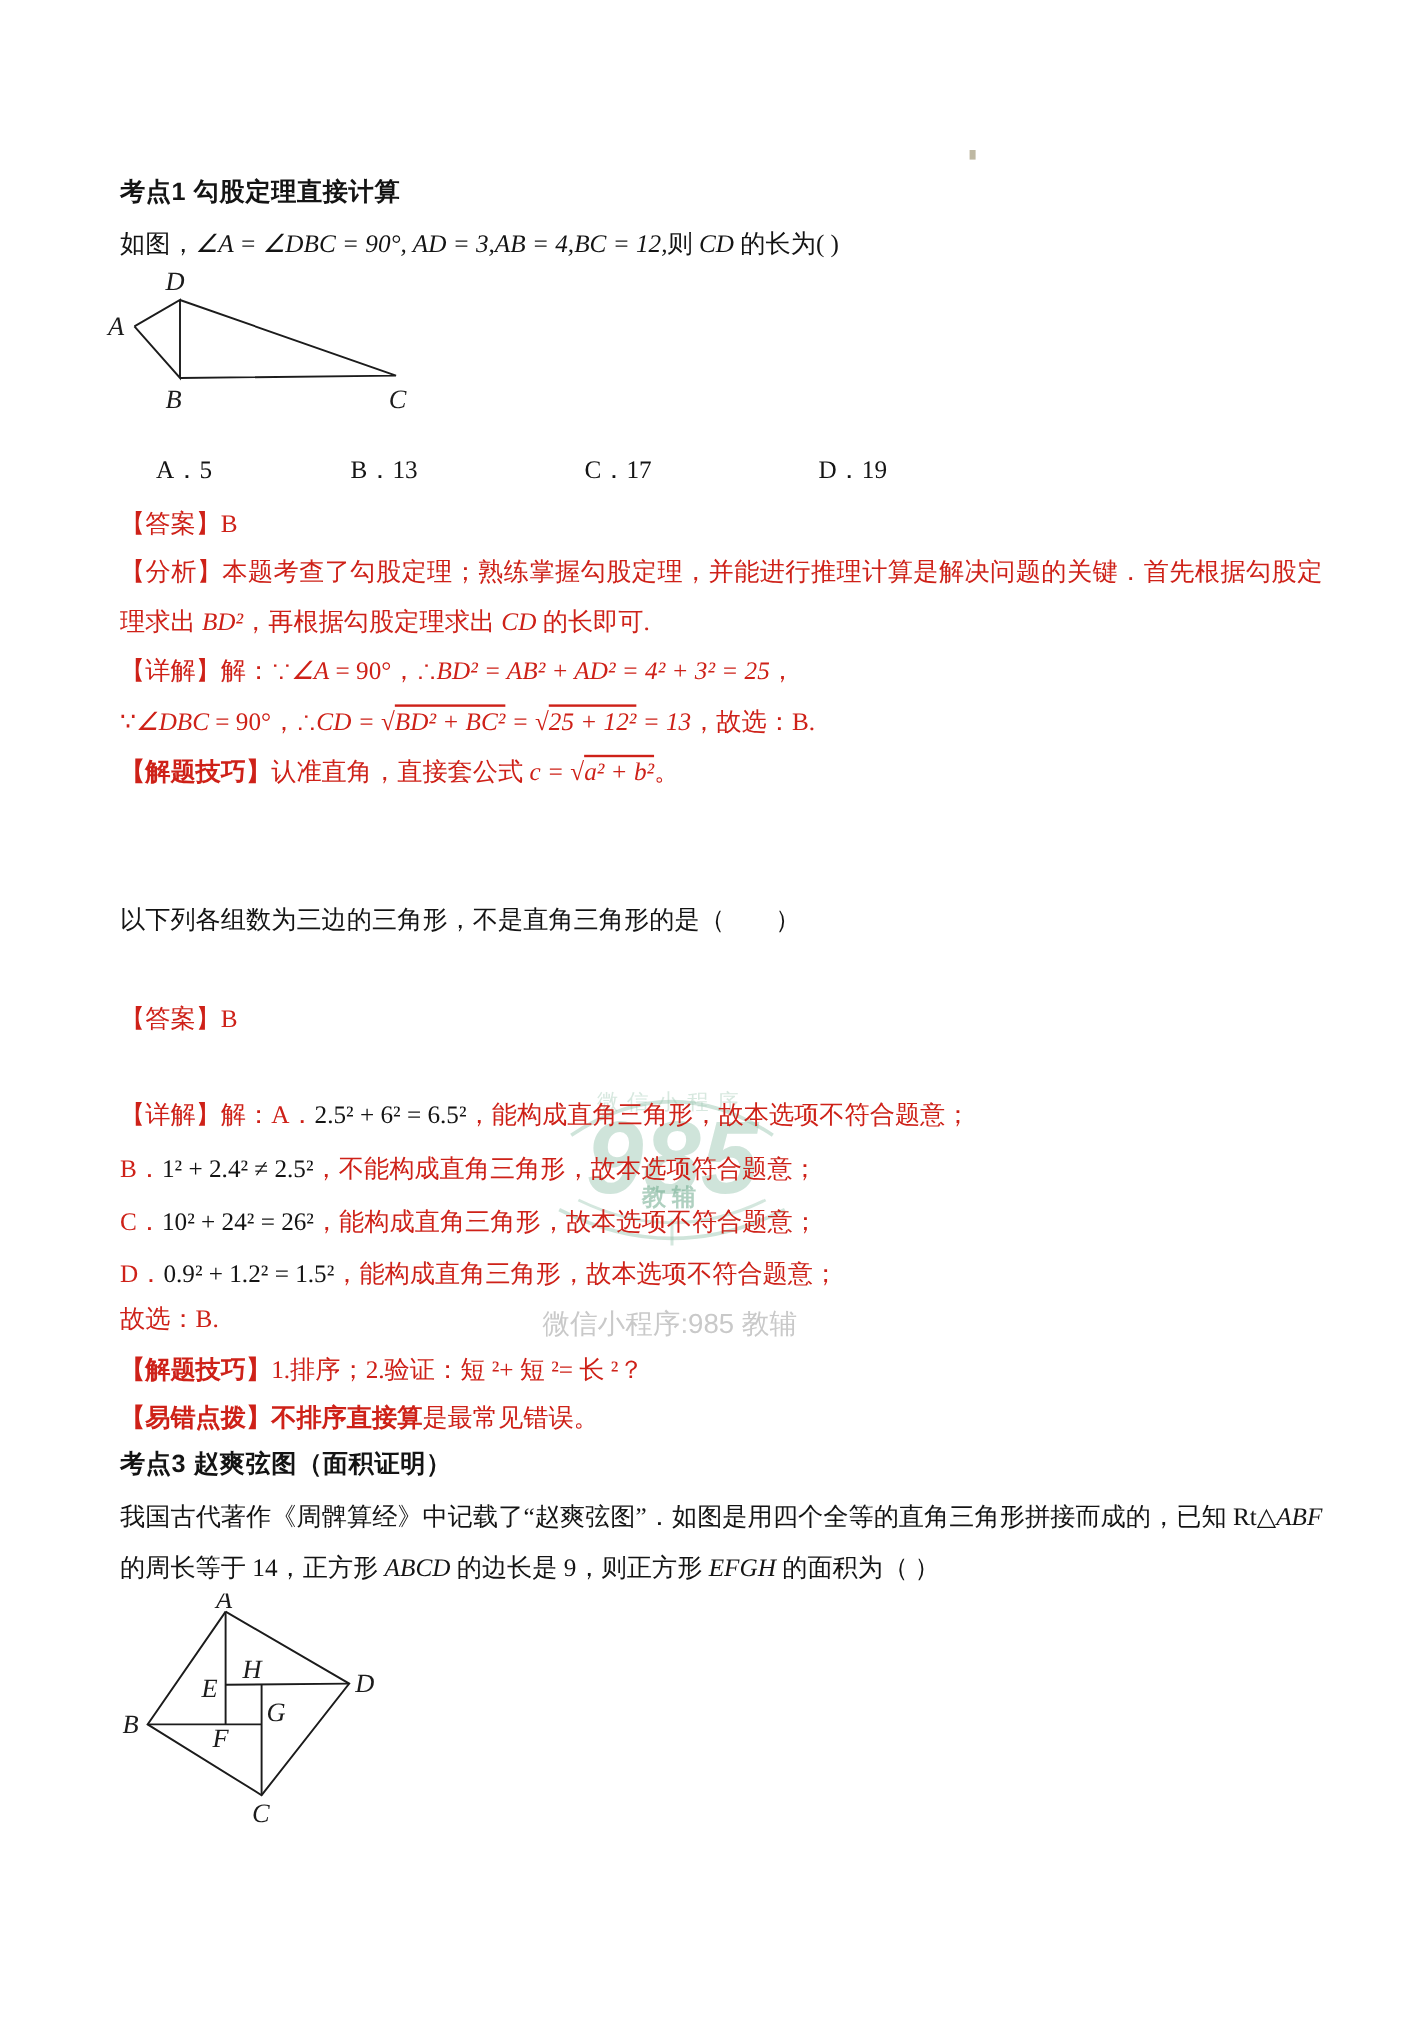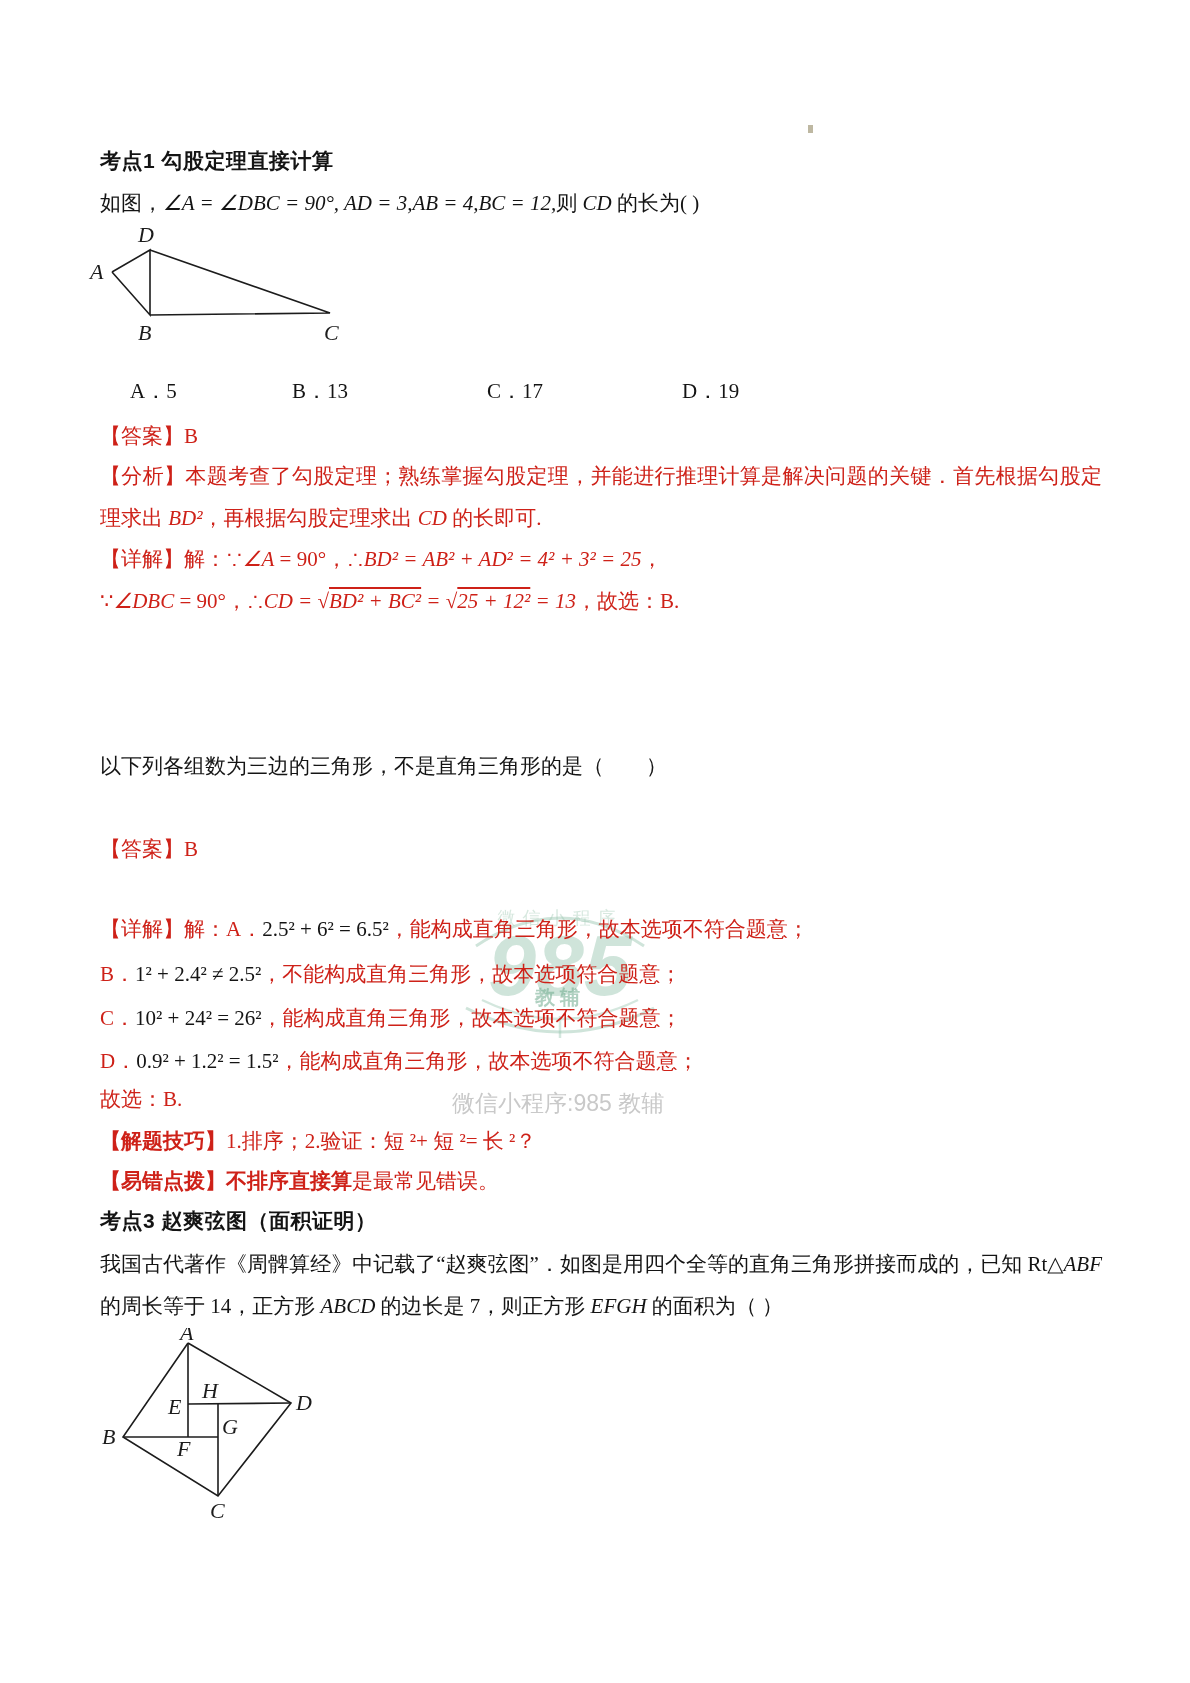--- a/index.html
+++ b/index.html
@@ -76,35 +76,36 @@
     <span style="left:130px;">A．5</span>
     <span style="left:292px;">B．13</span>
     <span style="left:487px;">C．17</span>
     <span style="left:682px;">D．19</span>
   </div>
 
   <div class="line" style="top:415px;"><span class="r">【答案】B</span></div>
   <div class="wrap" style="top:455px;"><span class="r">【分析】本题考查了勾股定理；熟练掌握勾股定理，并能进行推理计算是解决问题的关键．首先根据勾股定理求出 </span><span class="r i">BD²</span><span class="r">，再根据勾股定理求出 </span><span class="r i">CD</span><span class="r"> 的长即可.</span></div>
   <div class="line" style="top:538px;"><span class="r">【详解】解：∵</span><span class="r i">∠A</span><span class="r"> = 90°，∴</span><span class="r i">BD² = AB² + AD² = 4² + 3² = 25</span><span class="r">，</span></div>
   <div class="line" style="top:580px;"><span class="r">∵</span><span class="r i">∠DBC</span><span class="r"> = 90°，∴</span><span class="r i">CD = √</span><span class="r i ov">BD² + BC²</span><span class="r i"> = √</span><span class="r i ov">25 + 12²</span><span class="r i"> = 13</span><span class="r">，故选：B.</span></div>
+  <div class="line" style="top:622px;"><span class="r b hei">【解题技巧】</span><span class="r">认准直角，直接套公式 </span><span class="r i">c = √</span><span class="r i ov">a² + b²</span><span class="r">。</span></div>
 
   <div class="line" style="top:745px;"><span class="k">以下列各组数为三边的三角形，不是直角三角形的是（　　）</span></div>
 
 
   <div class="line" style="top:828px;"><span class="r">【答案】B</span></div>
   <div class="line" style="top:908px;"><span class="r">【详解】解：A．</span><span class="k">2.5² + 6² = 6.5²</span><span class="r">，能构成直角三角形，故本选项不符合题意；</span></div>
   <div class="line" style="top:953px;"><span class="r">B．</span><span class="k">1² + 2.4² ≠ 2.5²</span><span class="r">，不能构成直角三角形，故本选项符合题意；</span></div>
   <div class="line" style="top:997px;"><span class="r">C．</span><span class="k">10² + 24² = 26²</span><span class="r">，能构成直角三角形，故本选项不符合题意；</span></div>
   <div class="line" style="top:1040px;"><span class="r">D．</span><span class="k">0.9² + 1.2² = 1.5²</span><span class="r">，能构成直角三角形，故本选项不符合题意；</span></div>
   <div class="line" style="top:1078px;"><span class="r">故选：B.</span></div>
   <div class="line" style="top:1120px;"><span class="r b hei">【解题技巧】</span><span class="r">1.排序；2.验证：短 ²+ 短 ²= 长 ²？</span></div>
   <div class="line" style="top:1160px;"><span class="r b hei">【易错点拨】</span><span class="r b hei">不排序直接算</span><span class="r">是最常见错误。</span></div>
 
   <div class="line heading" style="top:1200px;">考点3 赵爽弦图（面积证明）</div>
-  <div class="wrap" style="top:1243px;"><span class="k">我国古代著作《周髀算经》中记载了“赵爽弦图”．如图是用四个全等的直角三角形拼接而成的，已知 Rt△</span><span class="k i">ABF</span><span class="k"> 的周长等于 14，正方形 </span><span class="k i">ABCD</span><span class="k"> 的边长是 7，则正方形 </span><span class="k i">EFGH</span><span class="k"> 的面积为（  ）</span></div>
+  <div class="wrap" style="top:1243px;"><span class="k">我国古代著作《周髀算经》中记载了“赵爽弦图”．如图是用四个全等的直角三角形拼接而成的，已知 Rt△</span><span class="k i">ABF</span><span class="k"> 的周长等于 14，正方形 </span><span class="k i">ABCD</span><span class="k"> 的边长是 9，则正方形 </span><span class="k i">EFGH</span><span class="k"> 的面积为（  ）</span></div>
 
   <svg class="fig" style="left:90px; top:1328px;" width="240" height="200" viewBox="0 0 240 200">
     <polyline points="98,15 201,75 128,168 33,109 98,15"></polyline>
     <line x1="98" y1="15" x2="98" y2="109"></line>
     <line x1="33" y1="109" x2="128" y2="109"></line>
     <line x1="98" y1="76" x2="201" y2="75"></line>
     <line x1="128" y1="76" x2="128" y2="168"></line>
     <text class="figlab" x="90" y="12">A</text>
     <text class="figlab" x="206" y="82">D</text>
     <text class="figlab" x="12" y="116">B</text>

